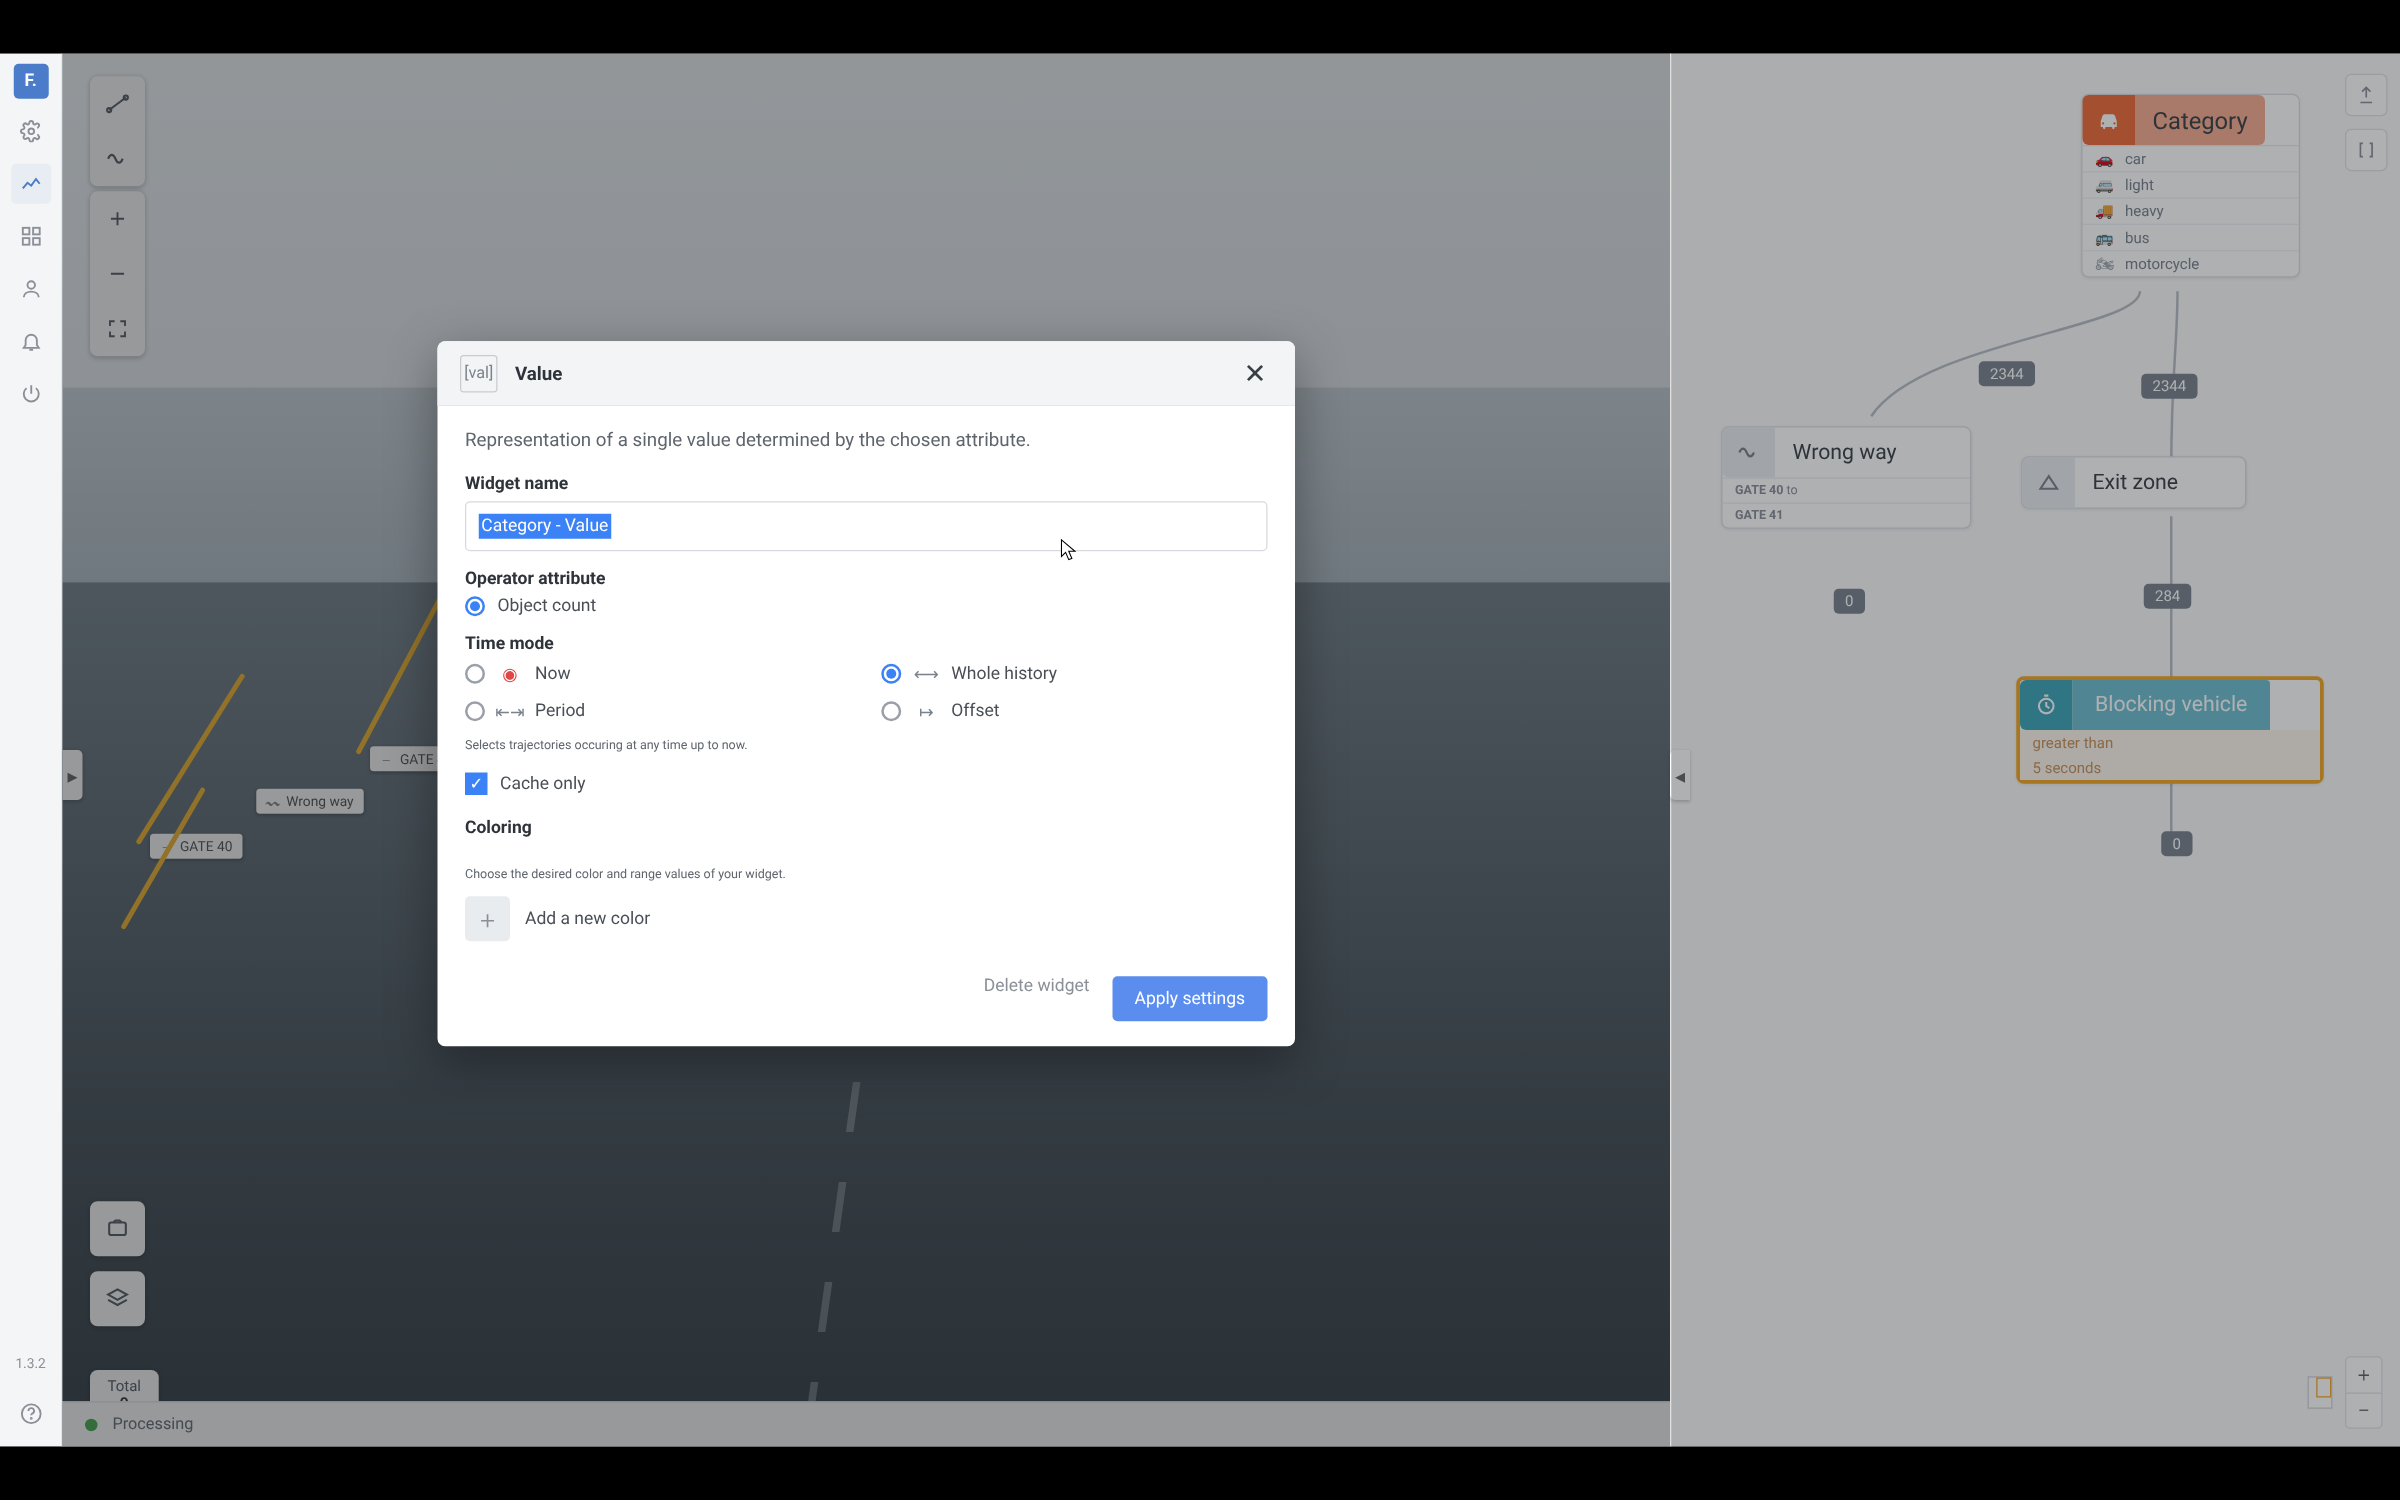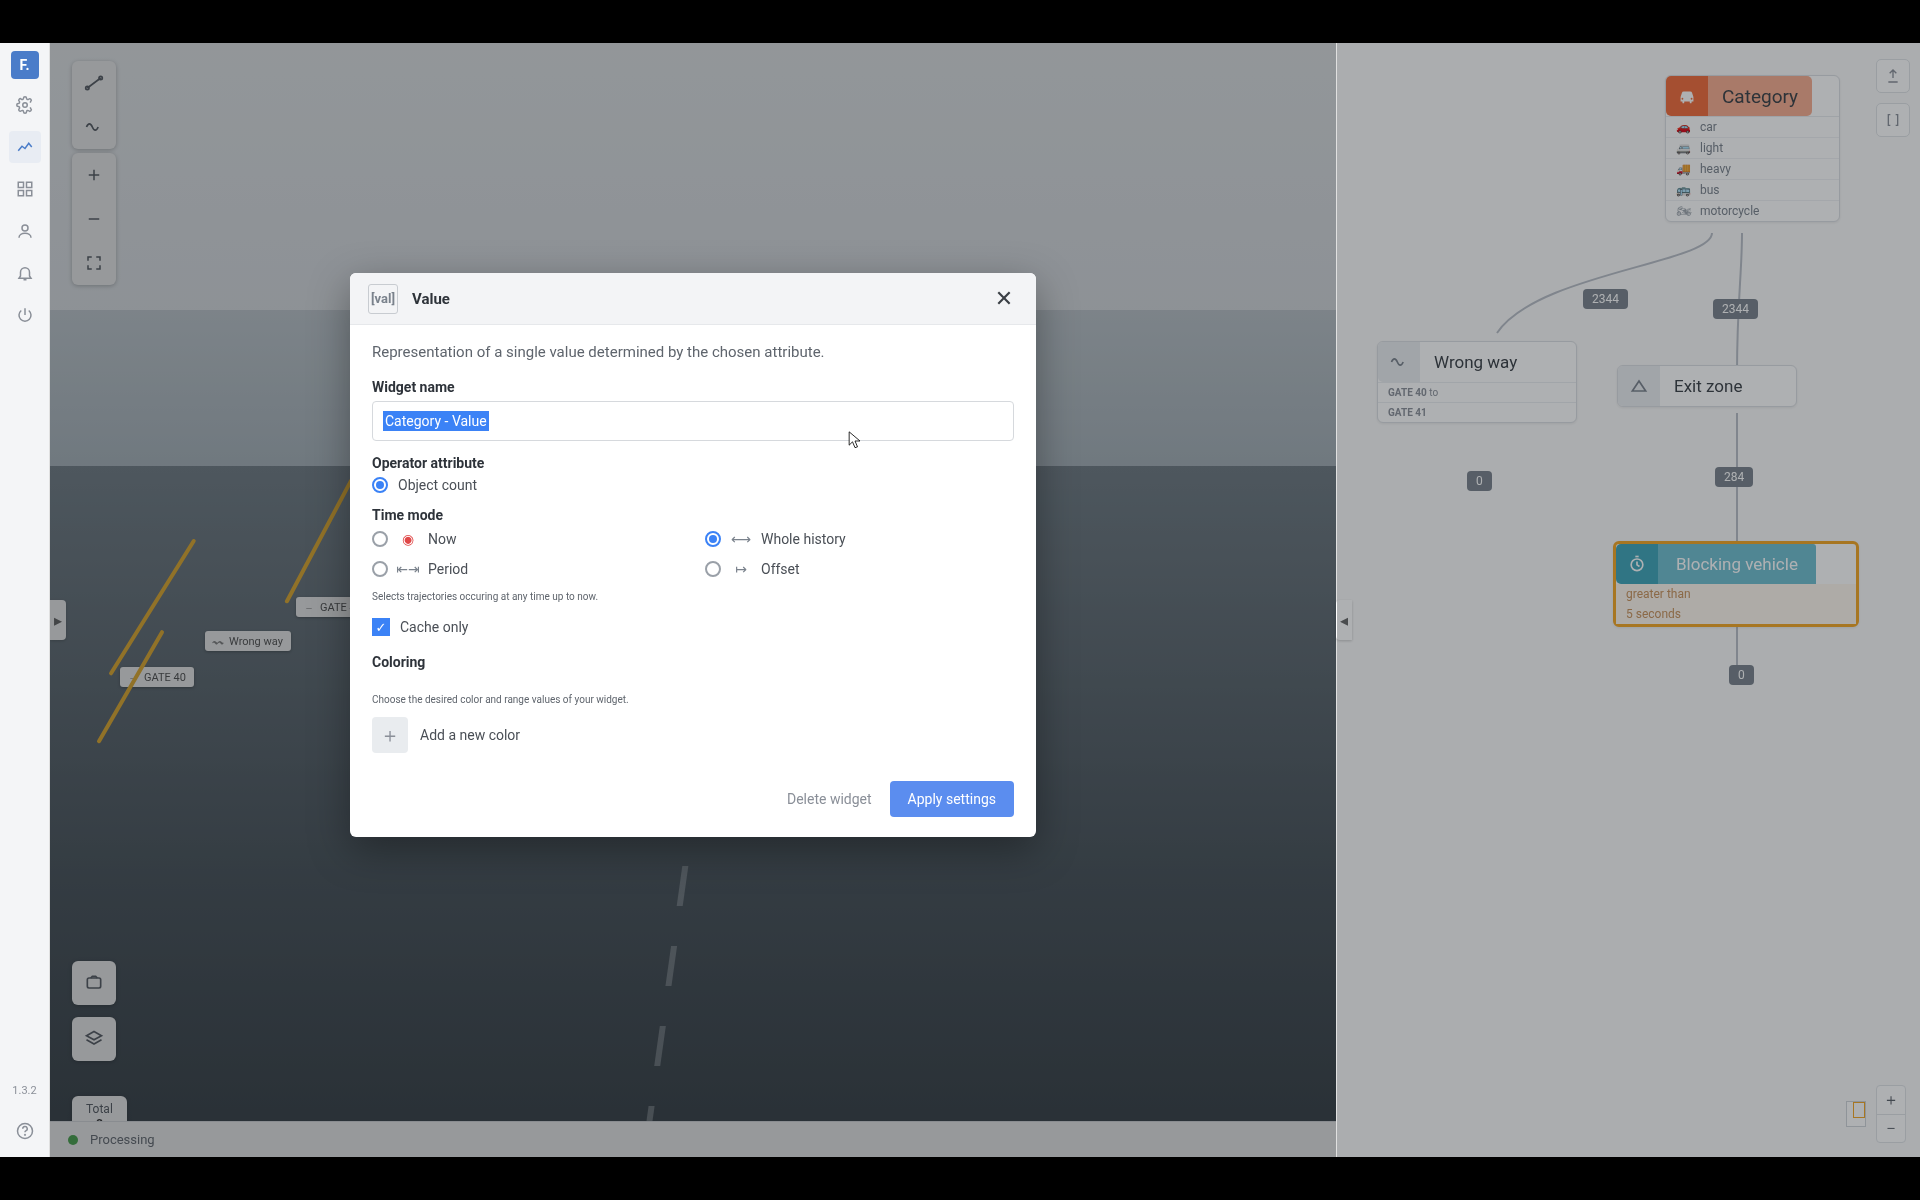--- a/index.html
+++ b/index.html
@@ -81,21 +81,21 @@
 .rtool { width: 34px; height: 34px; background: #fff; border: 1px solid #e0e3e7; border-radius: 5px; display: flex; align-items: center; justify-content: center; color: #8a8f98; cursor:pointer; }
 
 
 .status-bar { position: absolute; left: 50px; right: 584px; bottom: 0; height: 36px; background: #fff; border-top: 1px solid #e6e8eb; display: flex; align-items: center; padding: 0 18px; gap: 12px; font-size: 13px; color: #6a7078; }
 .status-dot { width: 10px; height: 10px; border-radius: 50%; background: #4caf50; }
 
 
 .modal-overlay { position: absolute; inset: 0; background: rgba(24,28,34,.45); display: flex; align-items: flex-start; justify-content: center; }
 .modal { margin-top: 230px; width: 686px; background: #fff; border-radius: 6px; box-shadow: 0 12px 40px rgba(0,0,0,.35); }
 .modal-header { height: 52px; background: #f3f4f6; border-bottom: 1px solid #e6e8eb; border-radius: 6px 6px 0 0; display: flex; align-items: center; padding: 0 18px; gap: 14px; }
-.modal-hico { width: 30px; height: 30px; display: flex; align-items: center; justify-content: center; color: #7a828c; font-size: 13px; font-weight: 700; border: 1px solid #c8ccd1; border-radius: 3px; }
+.modal-hico { width: 30px; height: 30px; display: flex; align-items: center; justify-content: center; color: #7a828c; font-size: 13px; font-weight: 400; border: 1px solid #c8ccd1; border-radius: 3px; }
 .modal-title { font-size: 15px; font-weight: 700; color: #2e333a; }
 .modal-close { margin-left: auto; width: 28px; height: 28px; display:flex; align-items:center; justify-content:center; color:#3a3f45; cursor:pointer; font-size: 22px; }
 .modal-body { padding: 18px 22px 8px; color: #4a4f56; font-size: 14px; }
 .modal-desc { margin-bottom: 18px; color: #5f656d; font-size: 15px; }
 .field-label { font-weight: 700; font-size: 14px; margin-bottom: 6px; color: #2e333a; }
 .text-input { width: 100%; border: 1px solid #d6d9dd; border-radius: 4px; height: 40px; padding: 0 10px; font-size: 14px; margin-bottom: 14px; }
 .text-input .sel { background: #3b82f6; color: #fff; padding: 2px 2px; }
 .text-input-inner { display: flex; align-items: center; height: 100%; }
 .radio-row { display: flex; align-items: center; gap: 10px; margin: 6px 0 14px; font-size: 14px; color: #4a4f56; }
 .radio { width: 16px; height: 16px; border: 2px solid #9aa0a8; border-radius: 50%; display:inline-flex; align-items:center; justify-content:center; }
@@ -103,21 +103,21 @@
 .radio.checked::after { content:""; width:8px; height:8px; background:#3b82f6; border-radius:50%; }
 .time-grid { display: grid; grid-template-columns: 1fr 1fr; gap: 10px 24px; margin: 6px 0 14px; }
 .time-opt { display: flex; align-items: center; gap: 10px; font-size: 14px; color: #4a4f56; }
 .time-ico { width: 20px; height: 20px; display:flex; align-items:center; justify-content:center; color:#7a828c; }
 .time-ico.red { color: #e04848; }
 .helper { font-size: 10px; color: #5f656d; margin: -2px 0 16px; }
 .cb-row { display: flex; align-items: center; gap: 10px; font-size: 14px; color: #4a4f56; margin-bottom: 18px; }
 .cb { width: 18px; height: 18px; background: #3b82f6; display:flex; align-items:center; justify-content:center; color:#fff; font-size:13px; }
 .add-color { display: flex; align-items: center; gap: 12px; margin-top: 8px; margin-bottom: 8px; }
 .add-btn { width: 36px; height: 36px; background: #e9ecef; border-radius: 4px; display:flex; align-items:center; justify-content:center; color:#8a8f98; font-size:20px; cursor:pointer; }
-.modal-footer { padding: 12px 22px 20px; display: flex; justify-content: flex-end; gap: 18px; align-items: center; }
+.modal-footer { padding: 12px 22px 20px; display: flex; justify-content: flex-end; gap: 18px; }
 .link-btn { color: #8a8f98; font-size: 14px; cursor: pointer; }
 .primary-btn { background: #5b8def; color: #fff; padding: 10px 18px; border-radius: 4px; font-size: 14px; cursor: pointer; }
 
 .cursor { position: absolute; width: 14px; height: 20px; pointer-events: none; }
 .cursor svg { width:100%; height:100%; }
 
 .dim-right { position:absolute; inset:0; background:rgba(24,28,34,.35); pointer-events:none; }
 </style>
 </head>
 <body>

